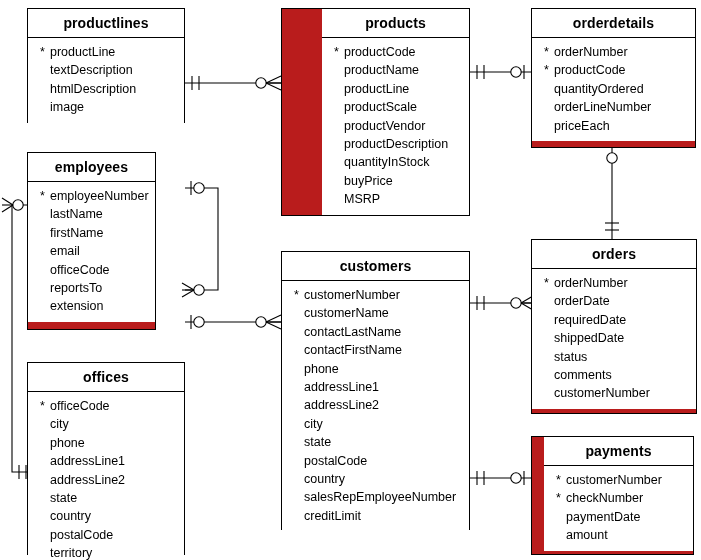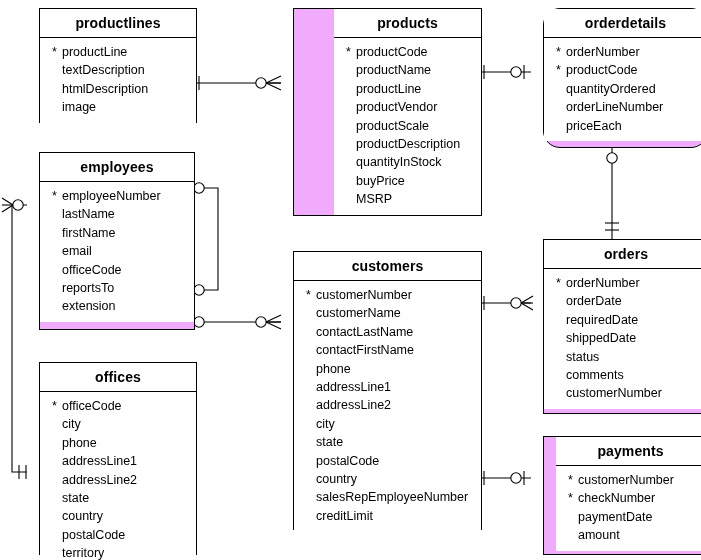--- a/index.html
+++ b/index.html
@@ -32,23 +32,22 @@
   #connectors circle {
     stroke: #000000;
     stroke-width: 1.1;
     fill: #ffffff;
   }
   
   .entity {
     position: absolute;
     box-sizing: border-box;
     border: 1.4px solid #000000;
-    background: #f0abfc;
+    background: #b91c1c;
     z-index: 2;
-    margin-left: 12px;
   }
   .entity-title {
     text-align: center;
     font-weight: bold;
     font-size: 14px;
     color: #000000;
     line-height: 1;
     padding: 7px 0 7px 0;
     border-bottom: 1.2px solid #000000;
     background: #ffffff;
@@ -184,39 +183,39 @@
           <div class="attr"><span class="attr-name">htmlDescription</span></div>
           <div class="attr"><span class="attr-name">image</span></div>
         </div>
       </div>
       <div class="entity" style="left: 281px; top: 8px; width: 189px; height: 208px; padding-left: 40px;">
         <div class="entity-title">products</div>
         <div class="attr-list">
           <div class="attr is-pk"><span class="pk-star">*</span><span class="attr-name">productCode</span></div>
           <div class="attr"><span class="attr-name">productName</span></div>
           <div class="attr"><span class="attr-name">productLine</span></div>
+          <div class="attr"><span class="attr-name">productScale</span></div>
           <div class="attr"><span class="attr-name">productVendor</span></div>
-          <div class="attr"><span class="attr-name">productScale</span></div>
           <div class="attr"><span class="attr-name">productDescription</span></div>
           <div class="attr"><span class="attr-name">quantityInStock</span></div>
           <div class="attr"><span class="attr-name">buyPrice</span></div>
           <div class="attr"><span class="attr-name">MSRP</span></div>
         </div>
       </div>
-      <div class="entity" style="left: 531px; top: 8px; width: 165px; height: 140px; border-radius: 17px;">
+      <div class="entity" style="left: 531px; top: 8px; width: 165px; height: 140px;">
         <div class="entity-title">orderdetails</div>
         <div class="attr-list">
           <div class="attr is-pk"><span class="pk-star">*</span><span class="attr-name">orderNumber</span></div>
           <div class="attr is-pk"><span class="pk-star">*</span><span class="attr-name">productCode</span></div>
           <div class="attr"><span class="attr-name">quantityOrdered</span></div>
           <div class="attr"><span class="attr-name">orderLineNumber</span></div>
           <div class="attr"><span class="attr-name">priceEach</span></div>
         </div>
       </div>
-      <div class="entity" style="left: 27px; top: 152px; width: 156px; height: 178px;">
+      <div class="entity" style="left: 27px; top: 152px; width: 129px; height: 178px;">
         <div class="entity-title">employees</div>
         <div class="attr-list">
           <div class="attr is-pk"><span class="pk-star">*</span><span class="attr-name">employeeNumber</span></div>
           <div class="attr"><span class="attr-name">lastName</span></div>
           <div class="attr"><span class="attr-name">firstName</span></div>
           <div class="attr"><span class="attr-name">email</span></div>
           <div class="attr"><span class="attr-name">officeCode</span></div>
           <div class="attr"><span class="attr-name">reportsTo</span></div>
           <div class="attr"><span class="attr-name">extension</span></div>
         </div>

